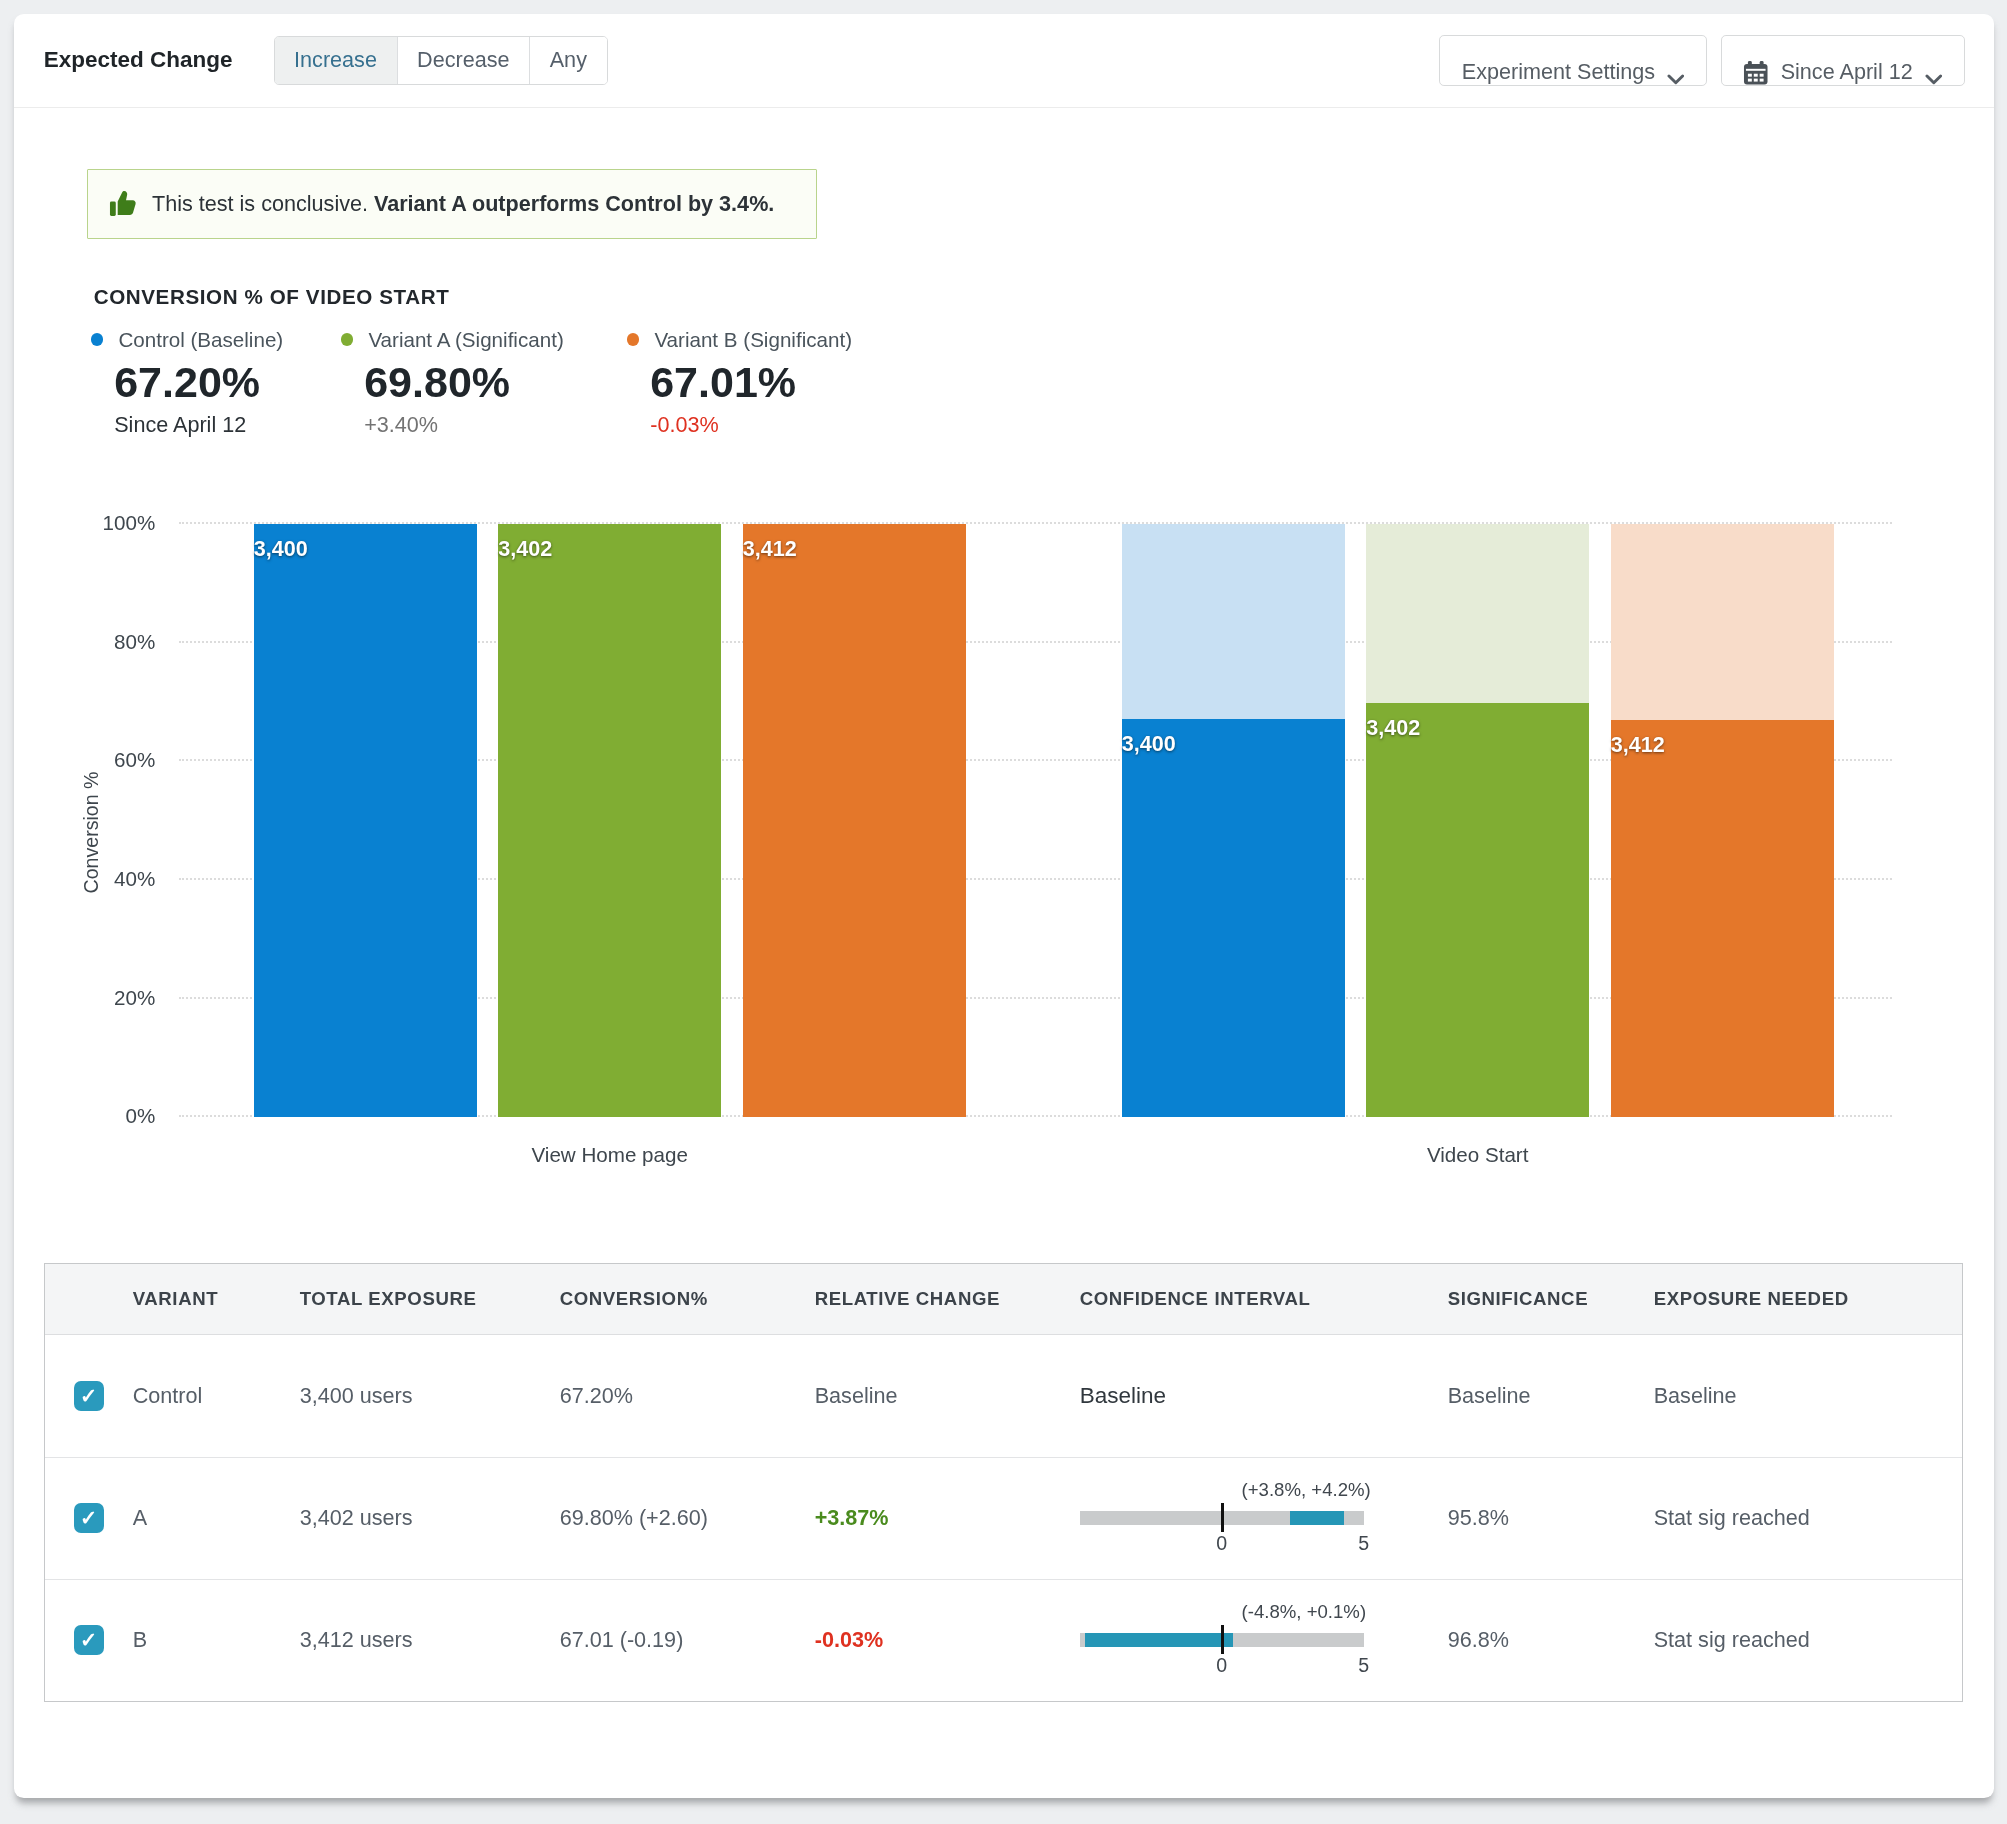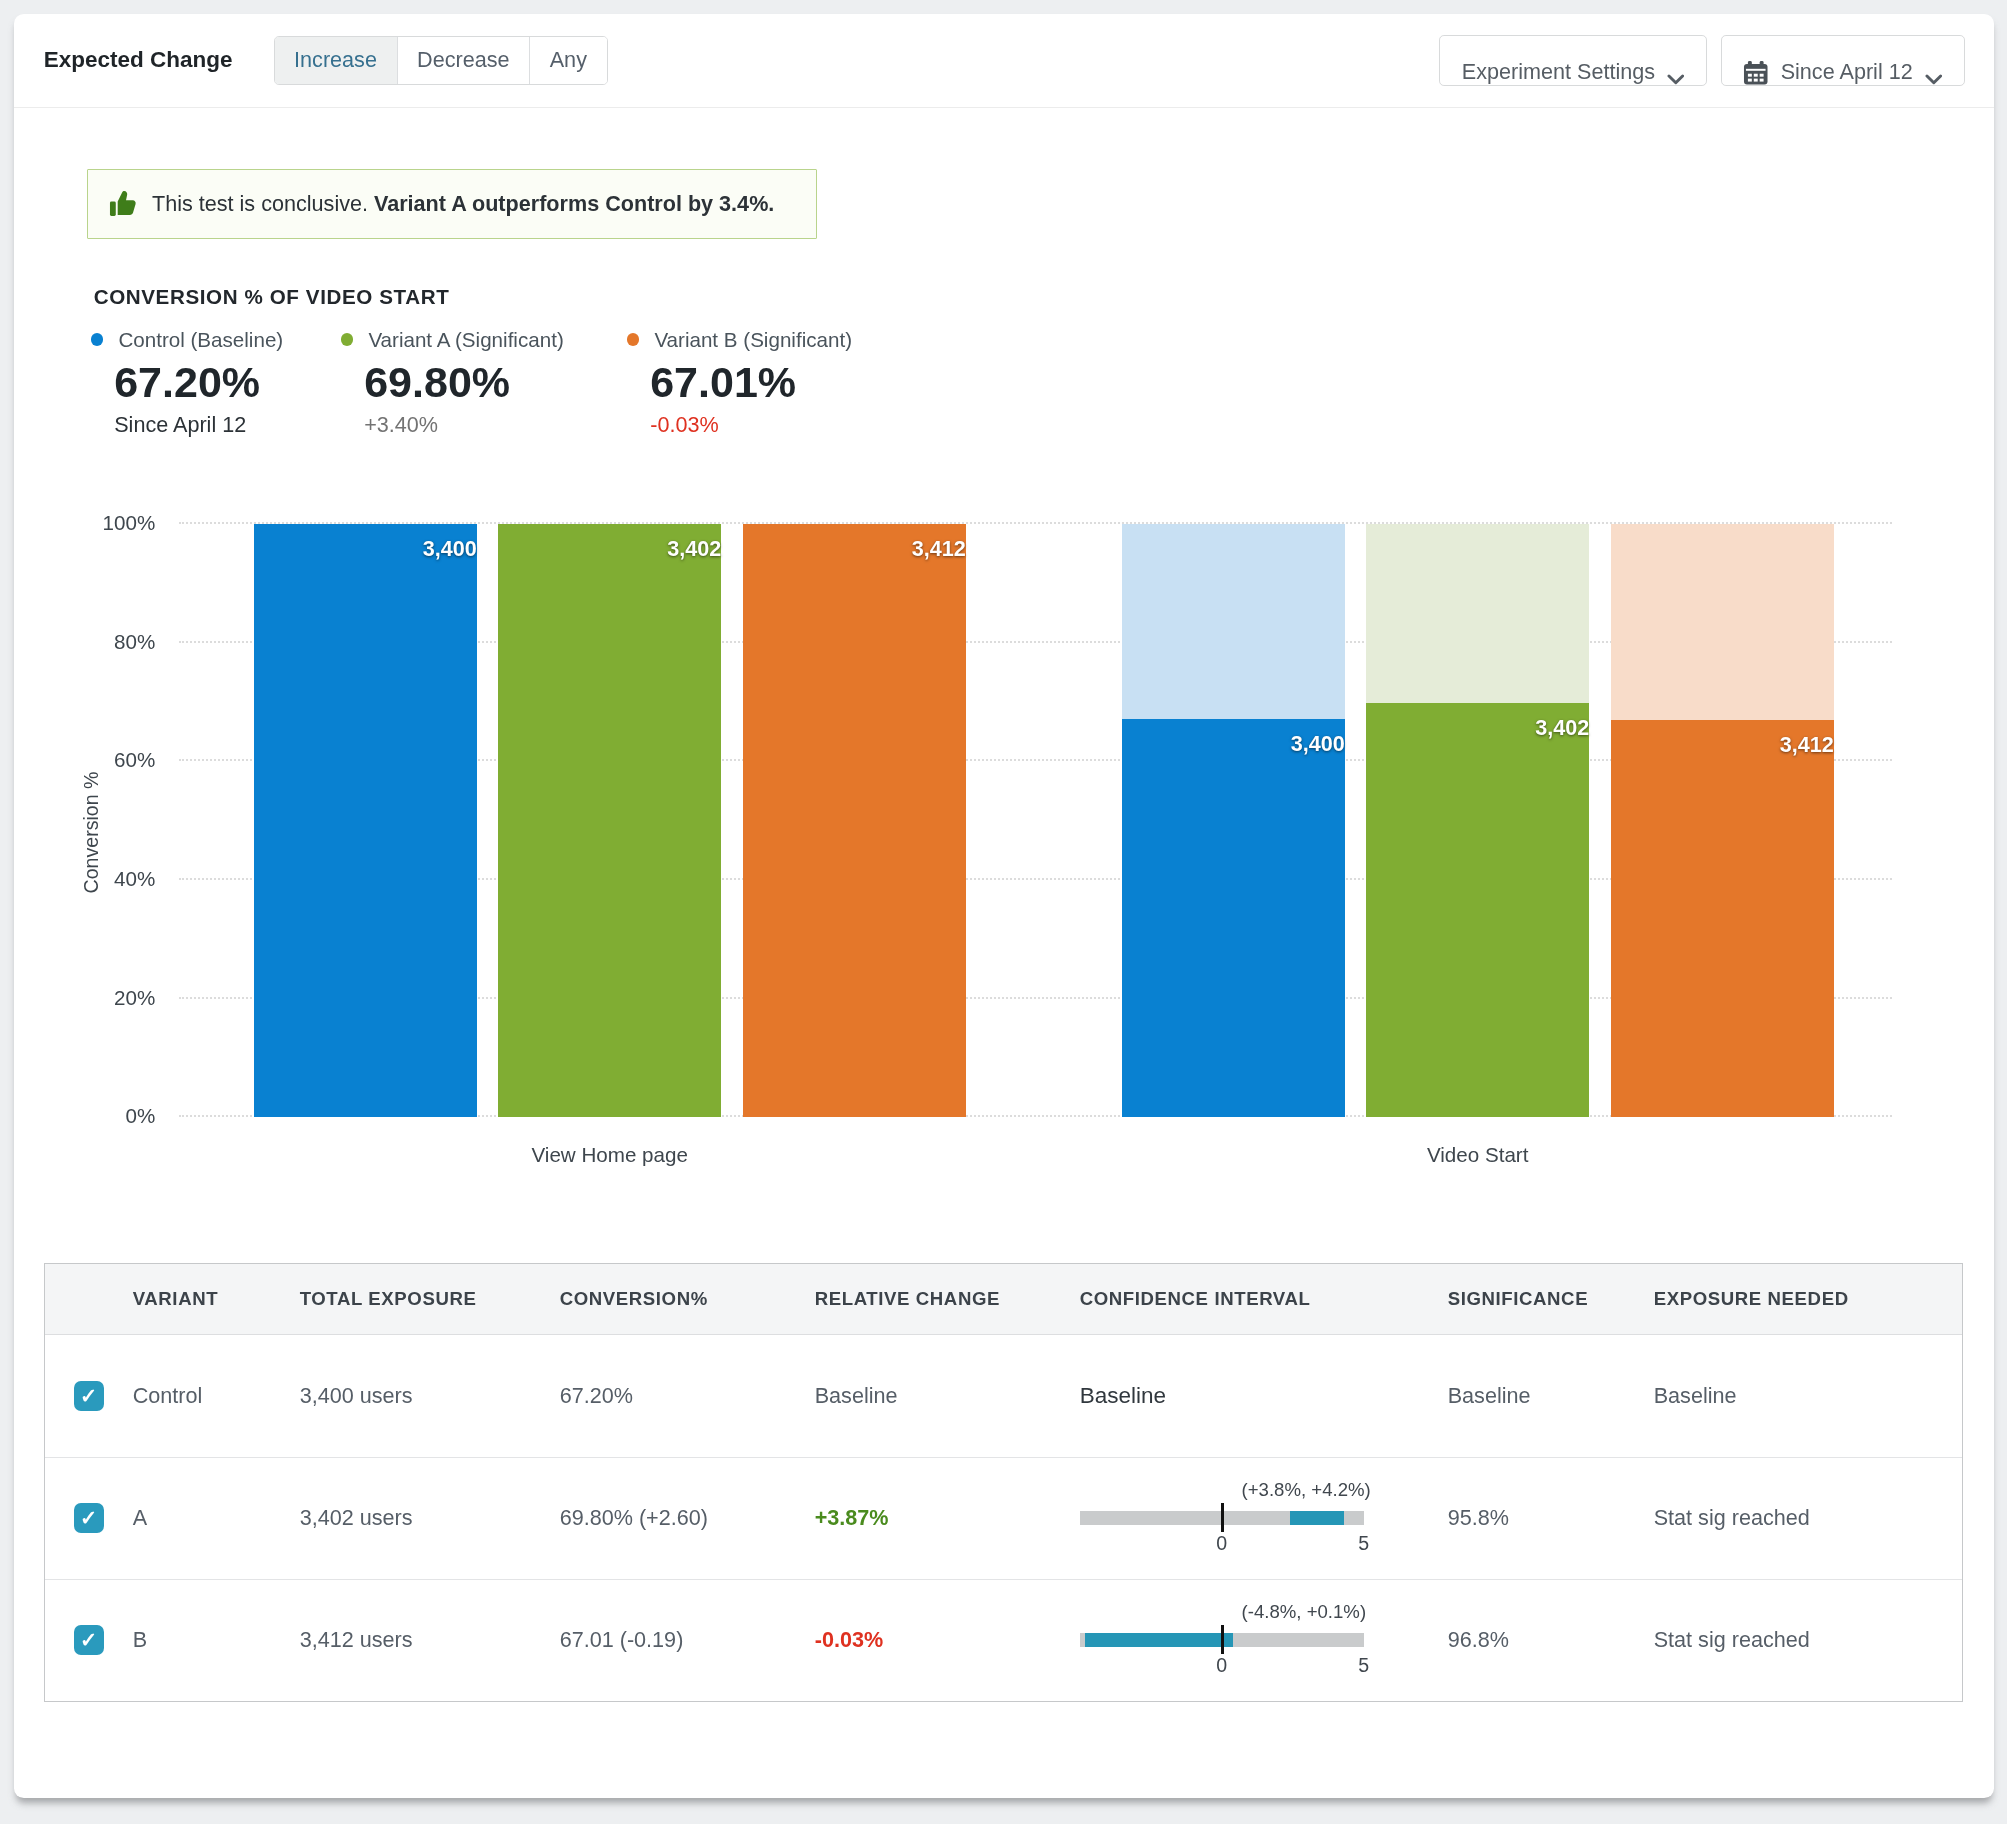--- a/index.html
+++ b/index.html
@@ -53,21 +53,21 @@
             font-size:19.6px; color:#3e464d; white-space:nowrap; }
   .plot { position:absolute; left:165px; top:20.6px; width:1713px; height:593px; }
   .gridline { position:absolute; left:0; right:0; height:0; border-top:2px dotted #dcdcdc; }
   .ytick { position:absolute; right:calc(100% + 23.5px); top:0; transform:translateY(-55%);
            font-size:20.6px; color:#3e464d; white-space:nowrap; }
   .bar-group { position:absolute; top:0; bottom:0; width:712px; display:flex; justify-content:space-between; }
   .bar-group.g0 { left:75px; } .bar-group.g1 { left:943px; }
   .bar { position:relative; width:223px; height:100%; }
   .bar-tint { position:absolute; top:0; left:0; right:0; }
   .bar-solid { position:absolute; bottom:0; left:0; right:0; }
-  .bar-label { padding-top:11.8px; text-align:right; font-size:21.6px; font-weight:bold; color:#fff;
+  .bar-label { padding-top:11.8px; text-align:left; font-size:21.6px; font-weight:bold; color:#fff;
                text-shadow:0 1px 2.9px rgba(0,0,0,0.55); }
   .xlabel { position:absolute; top:calc(100% + 25.5px); transform:translateX(-50%); font-size:20.6px; color:#3e464d; white-space:nowrap; }
   .xlabel.xl0 { left:431px;text-align:right; } .xlabel.xl1 { left:1299px; }
 
   
   .vtable { position:absolute; left:30px; top:1249px; width:1919px; border:1px solid #c6c8ca; background:#fff; }
   .thead { display:grid; grid-template-columns:88px 167px 260px 255px 265px 368px 206px 1fr;
            height:71px; align-items:center; background:#f4f5f6; border-bottom:1px solid #dddee0; }
   .th { font-size:18.6px; font-weight:bold; color:#3c434a; letter-spacing:0.6px; }
   .trow { display:grid; grid-template-columns:88px 167px 260px 255px 265px 368px 206px 1fr;

